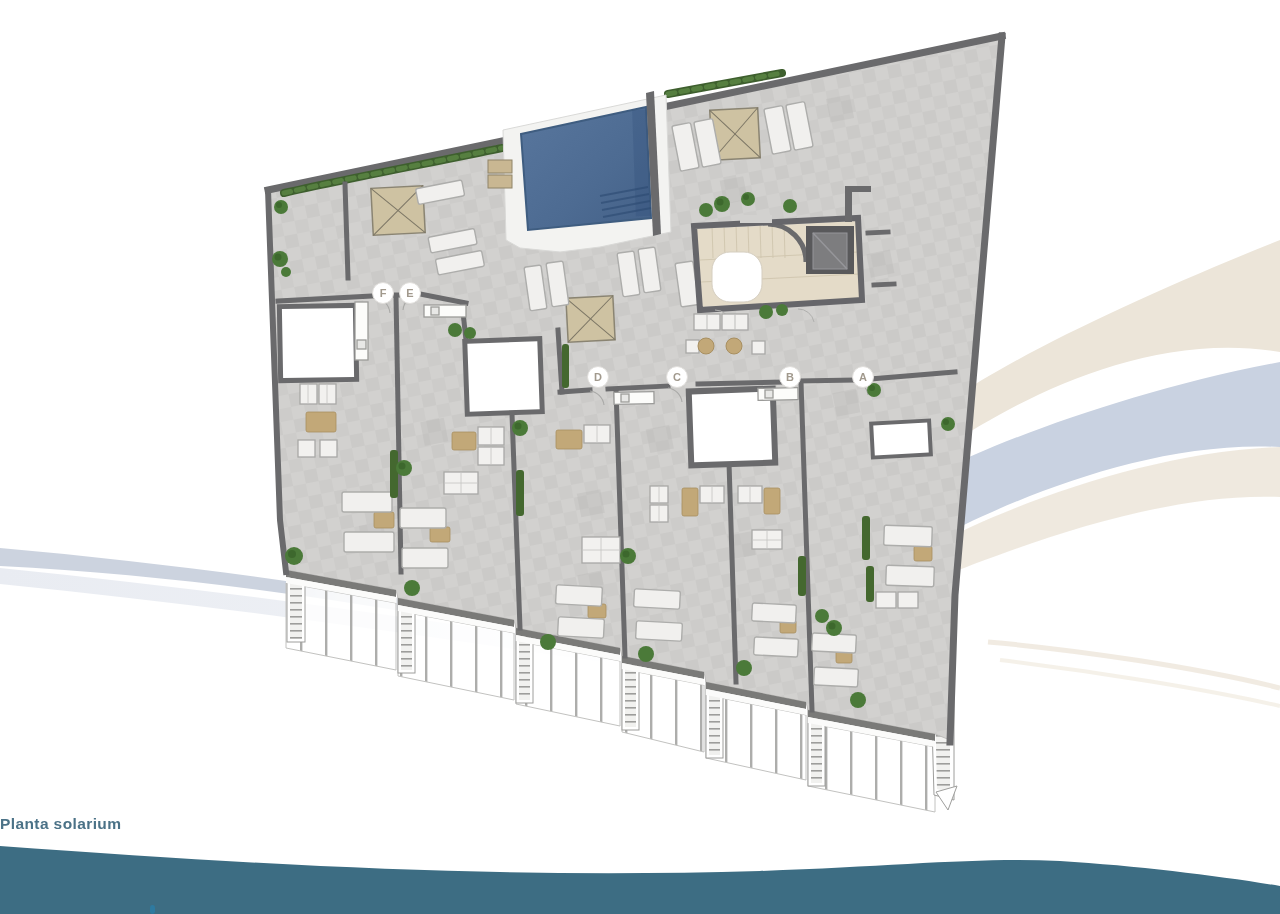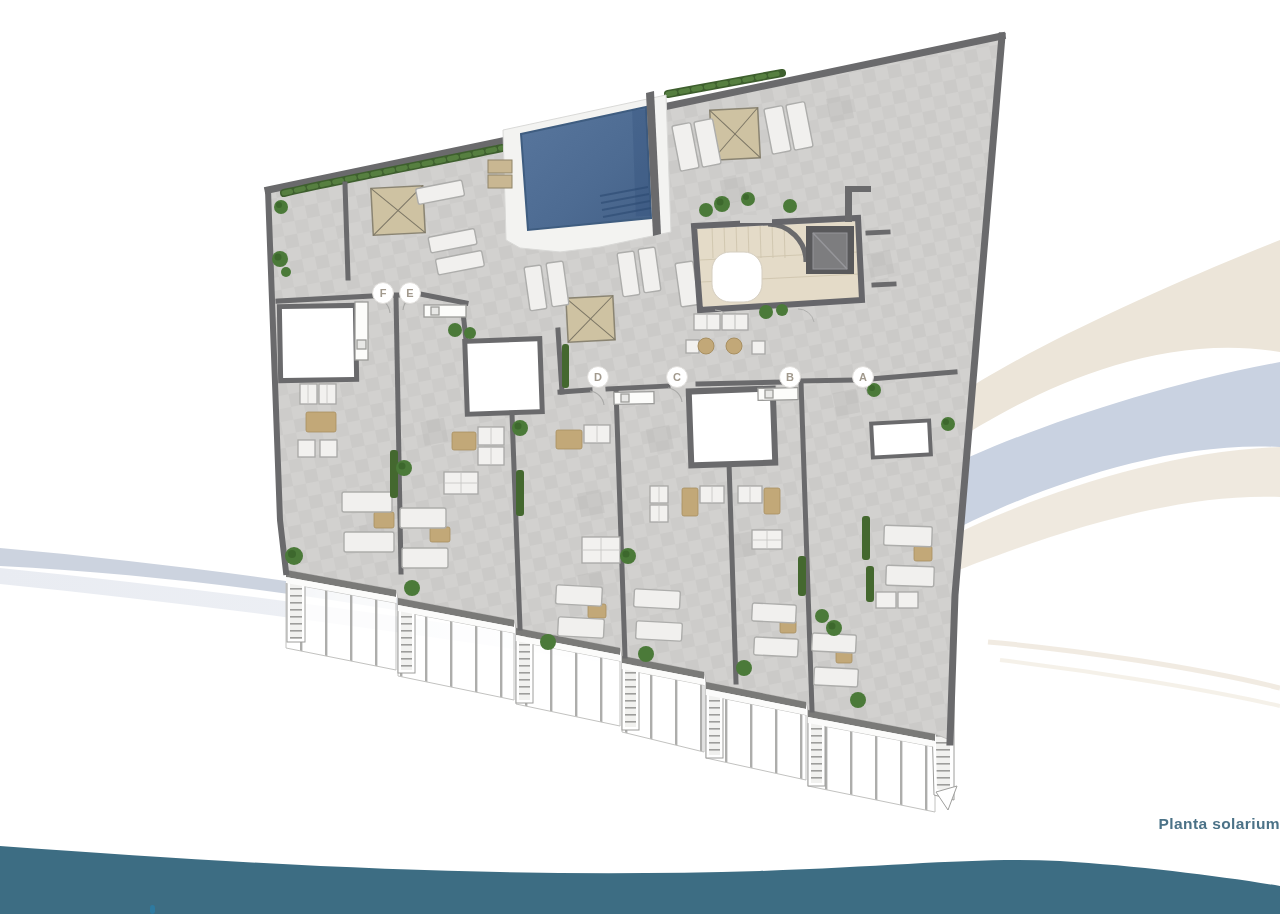--- a/index.html
+++ b/index.html
@@ -1,19 +1,19 @@
 <!DOCTYPE html>
 <html><head>
 <meta charset="utf-8">
 <style>
   html,body{margin:0;padding:0;background:#ffffff;}
   .stage{position:relative;width:1280px;height:914px;overflow:hidden;background:#ffffff;
          font-family:"Liberation Sans", sans-serif;}
   .stage svg{position:absolute;left:0;top:0;}
-  .caption{position:absolute;left:0;top:815px;width:1280px;text-align:right;
+  .caption{position:absolute;left:0;top:815px;width:1280px;text-align:left;
            font-weight:bold;font-size:15.5px;letter-spacing:.4px;color:#4b7287;}
   .bubble-text{font-family:"Liberation Sans", sans-serif;font-weight:bold;font-size:11px;}
 </style>
 </head>
 <body>
 
 <div class="stage">
 <svg width="1280" height="914" viewBox="0 0 1280 914">
   <defs>
     <pattern id="tiles" width="26" height="26" patternUnits="userSpaceOnUse" patternTransform="rotate(-11)">

